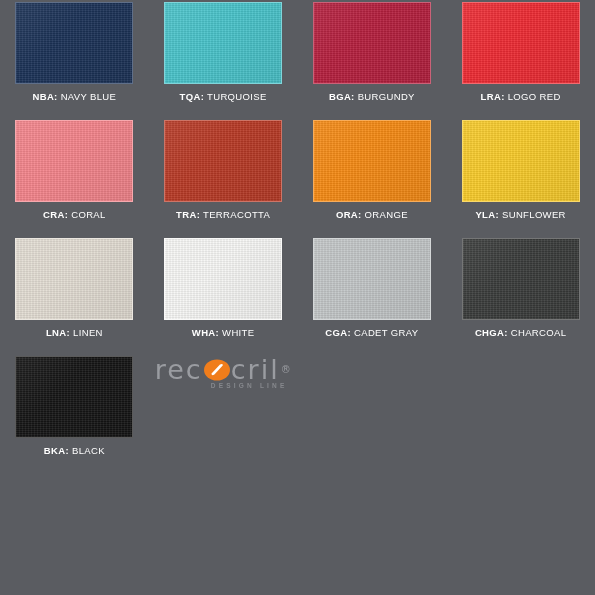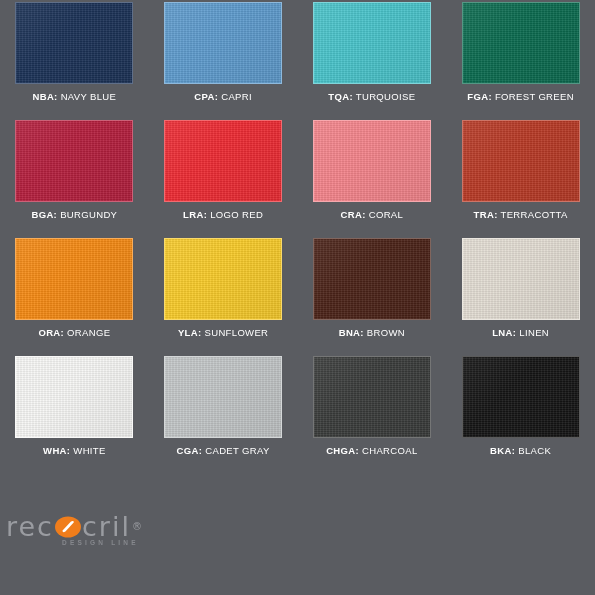--- a/index.html
+++ b/index.html
@@ -74,21 +74,21 @@
     line-height:11px;
   }
   .caption .code{font-weight:bold;}
   .caption .name{font-weight:normal;}
 
   
   .logo-cell{
     display:flex;
     flex-direction:column;
     align-items:flex-start;
-    justify-content:center;
+    justify-content:flex-start;
     padding:0 0 8px 6px;
     height:118px;
     box-sizing:border-box;
   }
   .logo-wrap{
     position:relative;
     display:flex;
     flex-direction:column;
     align-items:flex-start;
   }
@@ -124,30 +124,22 @@
 </head>
 <body>
 
 <div id="sheet">
   <div class="grid">
       <div class="cell">
         <div class="swatch" style="background: rgb(27, 50, 87);"></div>
         <div class="caption"><span class="code">NBA:</span> <span class="name">NAVY BLUE</span></div>
       </div>
       <div class="cell">
-        <div class="swatch" style="background: rgb(94, 155, 205);"></div>
-        <div class="caption"><span class="code">CPA:</span> <span class="name">CAPRI</span></div>
-      </div>
-      <div class="cell">
         <div class="swatch" style="background: rgb(73, 195, 202);"></div>
         <div class="caption"><span class="code">TQA:</span> <span class="name">TURQUOISE</span></div>
-      </div>
-      <div class="cell">
-        <div class="swatch" style="background: rgb(11, 107, 79);"></div>
-        <div class="caption"><span class="code">FGA:</span> <span class="name">FOREST GREEN</span></div>
       </div>
       <div class="cell">
         <div class="swatch" style="background: rgb(181, 31, 62);"></div>
         <div class="caption"><span class="code">BGA:</span> <span class="name">BURGUNDY</span></div>
       </div>
       <div class="cell">
         <div class="swatch" style="background: rgb(237, 43, 51);"></div>
         <div class="caption"><span class="code">LRA:</span> <span class="name">LOGO RED</span></div>
       </div>
       <div class="cell">
@@ -158,24 +150,20 @@
         <div class="swatch" style="background: rgb(184, 58, 38);"></div>
         <div class="caption"><span class="code">TRA:</span> <span class="name">TERRACOTTA</span></div>
       </div>
       <div class="cell">
         <div class="swatch" style="background: rgb(245, 138, 20);"></div>
         <div class="caption"><span class="code">ORA:</span> <span class="name">ORANGE</span></div>
       </div>
       <div class="cell">
         <div class="swatch" style="background: rgb(248, 203, 42);"></div>
         <div class="caption"><span class="code">YLA:</span> <span class="name">SUNFLOWER</span></div>
-      </div>
-      <div class="cell">
-        <div class="swatch" style="background: rgb(75, 35, 24);"></div>
-        <div class="caption"><span class="code">BNA:</span> <span class="name">BROWN</span></div>
       </div>
       <div class="cell">
         <div class="swatch" style="background: rgb(227, 221, 211);"></div>
         <div class="caption"><span class="code">LNA:</span> <span class="name">LINEN</span></div>
       </div>
       <div class="cell">
         <div class="swatch" style="background: rgb(247, 247, 245);"></div>
         <div class="caption"><span class="code">WHA:</span> <span class="name">WHITE</span></div>
       </div>
       <div class="cell">

